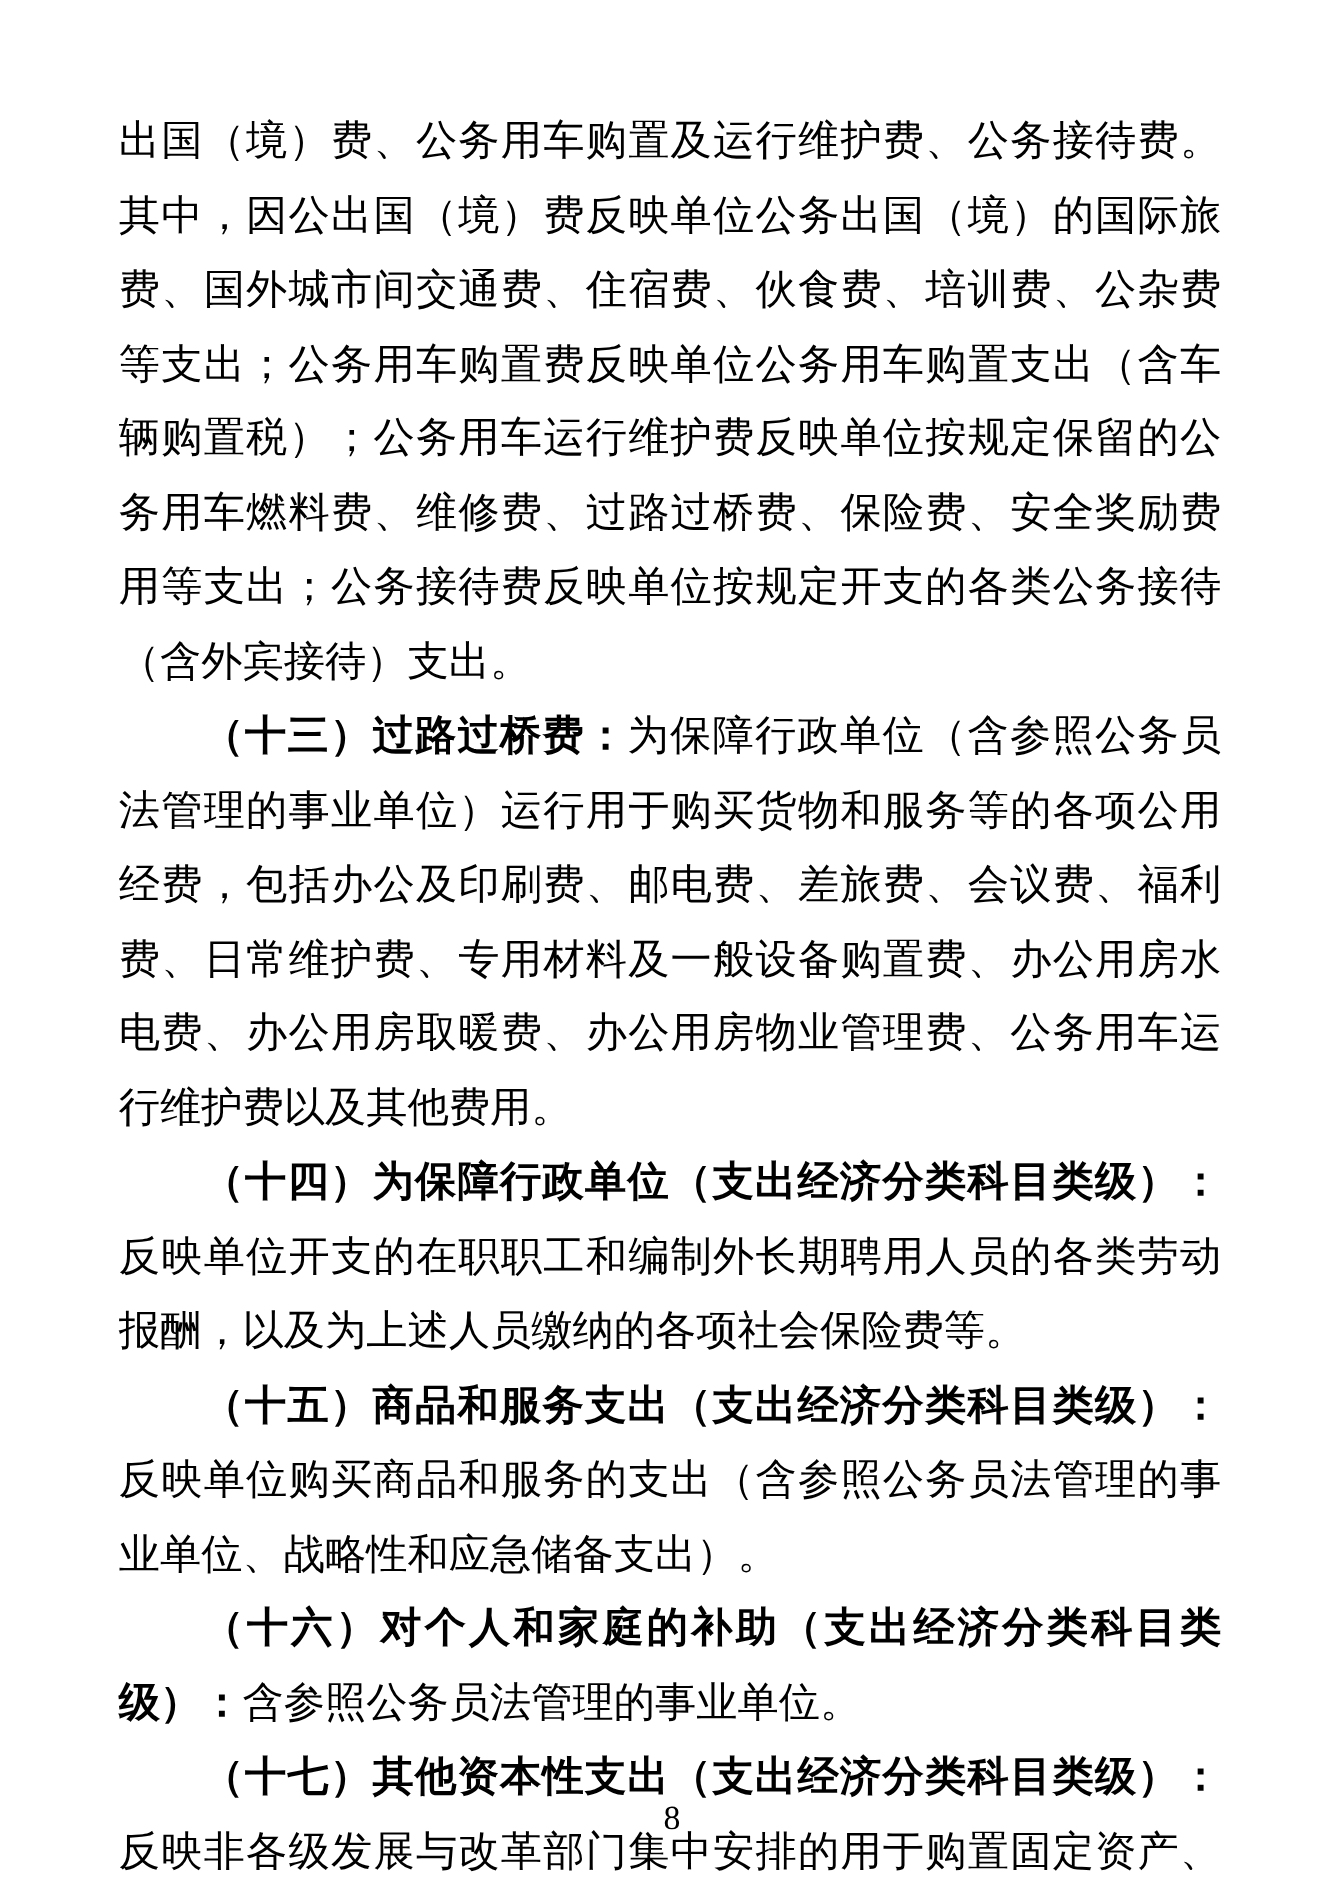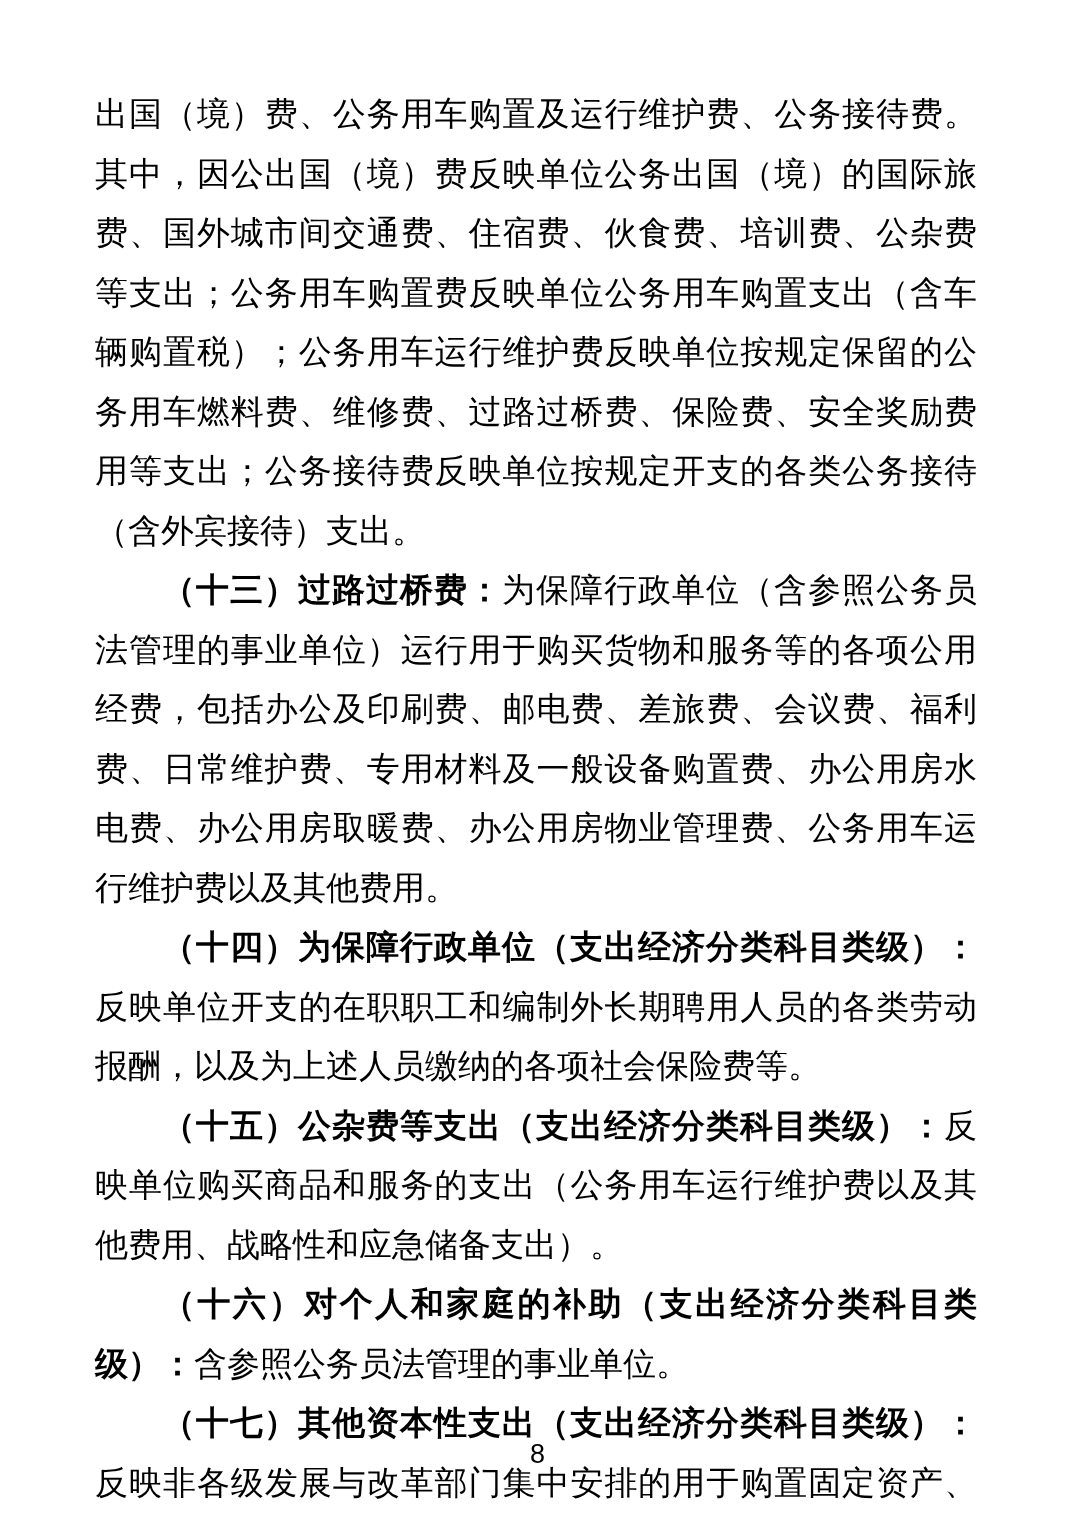--- a/index.html
+++ b/index.html
@@ -6,21 +6,21 @@
     margin: 0;
     padding: 0;
     background: #ffffff;
   }
   .page {
     position: relative;
     width: 1075px;
     height: 1520px;
     background: #ffffff;
     overflow: hidden;
-    font-family: Liberation Sans, sans-serif;
+    font-family: Liberation Serif, serif;
     color: #000000;
   }
   .content {
     position: absolute;
     top: 84px;
     left: 95px;
     width: 882px;
     font-size: 33px;
     line-height: 59.5px;
     text-align: justify;
@@ -53,21 +53,21 @@
 
 <div class="page">
   <div class="content">
 
     <p class="para"><span class="lead"></span><span>出国（境）费、公务用车购置及运行维护费、公务接待费。其中，因公出国（境）费反映单位公务出国（境）的国际旅费、国外城市间交通费、住宿费、伙食费、培训费、公杂费等支出；公务用车购置费反映单位公务用车购置支出（含车辆购置税）；公务用车运行维护费反映单位按规定保留的公务用车燃料费、维修费、过路过桥费、保险费、安全奖励费用等支出；公务接待费反映单位按规定开支的各类公务接待（含外宾接待）支出。</span></p>
 
     <p class="para indent"><span class="lead">（十三）过路过桥费：</span><span>为保障行政单位（含参照公务员法管理的事业单位）运行用于购买货物和服务等的各项公用经费，包括办公及印刷费、邮电费、差旅费、会议费、福利费、日常维护费、专用材料及一般设备购置费、办公用房水电费、办公用房取暖费、办公用房物业管理费、公务用车运行维护费以及其他费用。</span></p>
 
     <p class="para indent"><span class="lead">（十四）为保障行政单位（支出经济分类科目类级）：</span><span>反映单位开支的在职职工和编制外长期聘用人员的各类劳动报酬，以及为上述人员缴纳的各项社会保险费等。</span></p>
 
-    <p class="para indent"><span class="lead">（十五）公杂费等支出（支出经济分类科目类级）：</span><span>反映单位购买商品和服务的支出（公务用车运行维护费以及其他费用、战略性和应急储备支出）。</span></p>
+    <p class="para indent"><span class="lead">（十五）商品和服务支出（支出经济分类科目类级）：</span><span>反映单位购买商品和服务的支出（含参照公务员法管理的事业单位、战略性和应急储备支出）。</span></p>
 
     <p class="para indent"><span class="lead">（十六）对个人和家庭的补助（支出经济分类科目类级）：</span><span>含参照公务员法管理的事业单位。</span></p>
 
     <p class="para indent"><span class="lead">（十七）其他资本性支出（支出经济分类科目类级）：</span><span>反映非各级发展与改革部门集中安排的用于购置固定资产、战略性和应急性储</span></p>
 
   </div>
 
   <div class="footer">8</div>
 </div>
 

